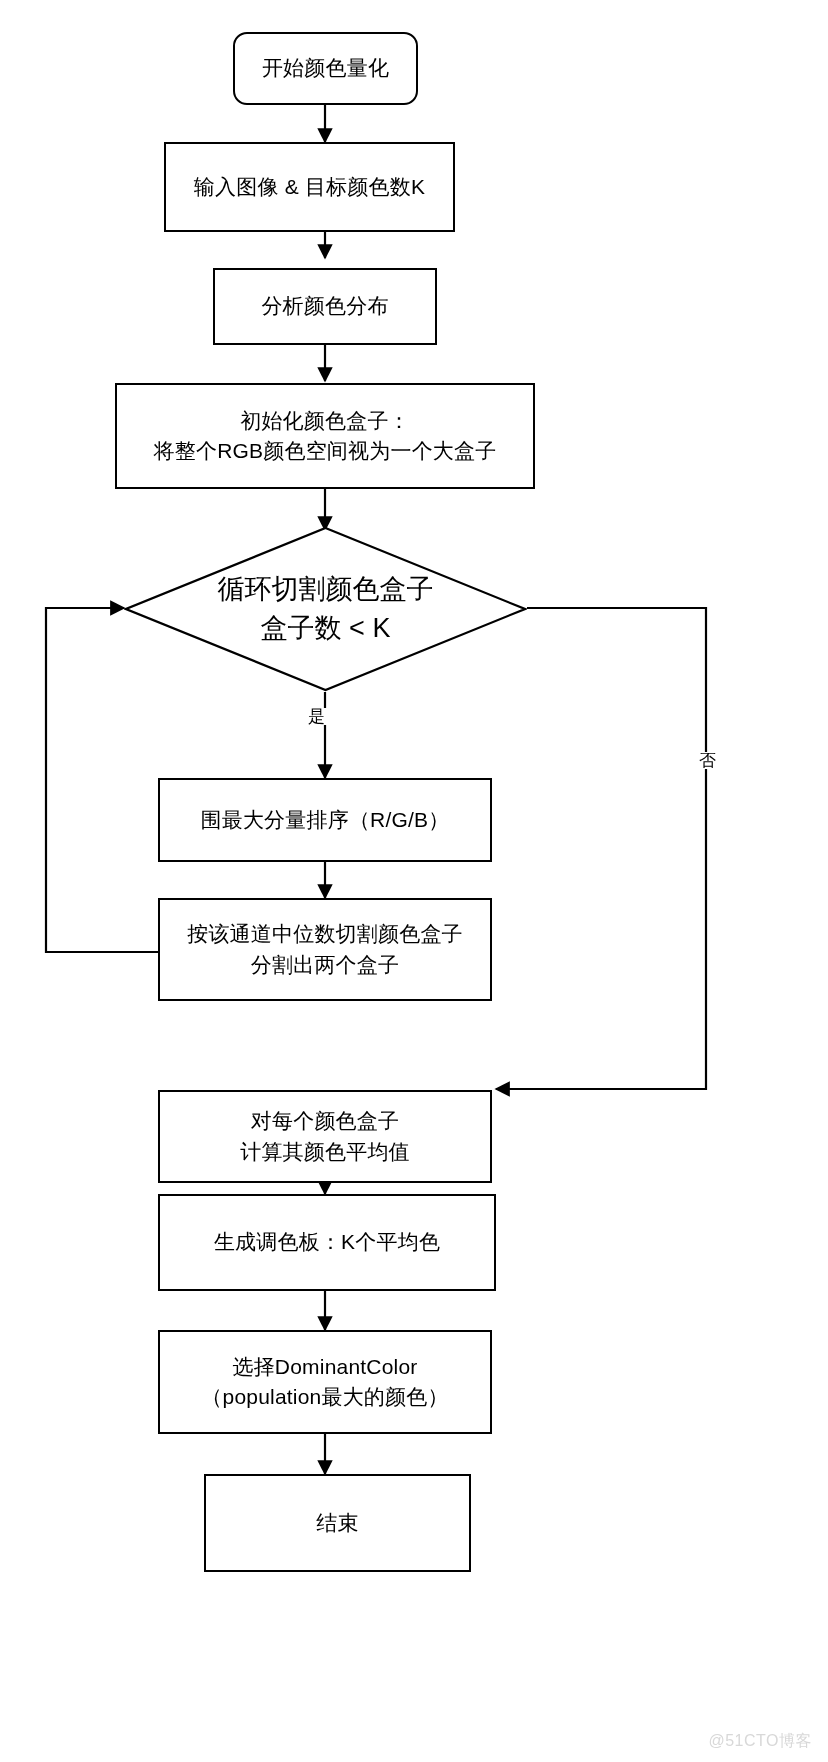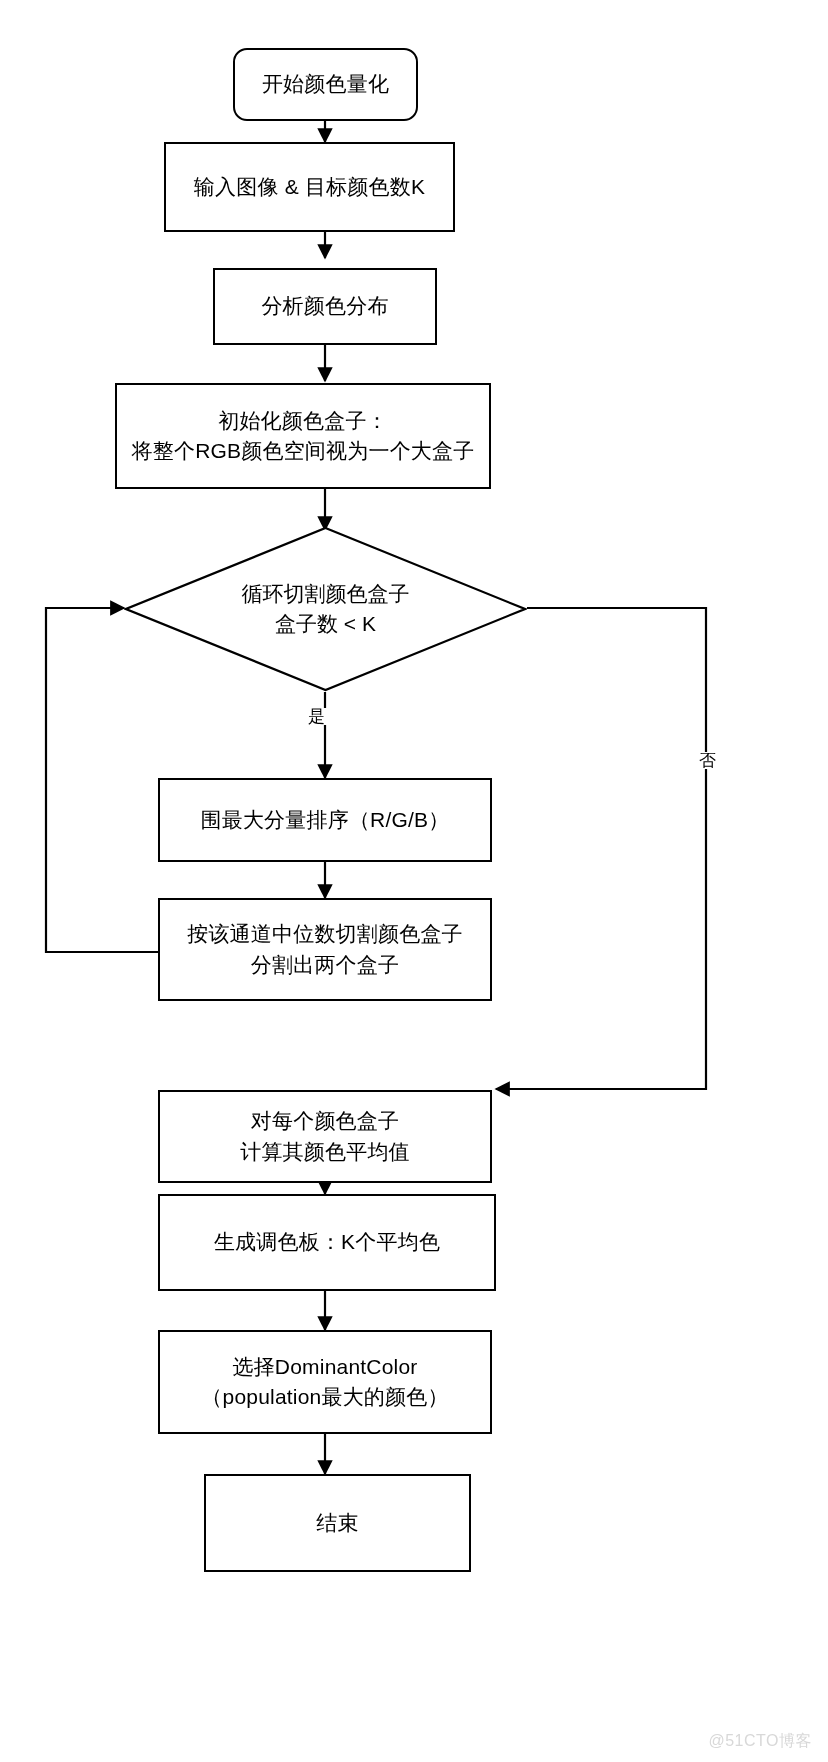--- a/index.html
+++ b/index.html
@@ -30,41 +30,41 @@
     flex-direction:column;
     align-items:center;
     justify-content:center;
     text-align:center;
     color:#000000;
     font-size:21px;
     line-height:1.45;
     letter-spacing:0.2px;
     white-space:pre;
   }
-  .node.rounded{ border-radius:14px;margin-top:16px; }
+  .node.rounded{ border-radius:14px; }
   .node .line{ display:block; }
 
   .diamond-wrap{
     position:absolute;
   }
   .diamond-wrap svg{
     position:absolute;
     left:0; top:0;
   }
   .diamond-label{
     position:absolute;
     left:0; top:0;
     width:100%;
     height:100%;
     display:flex;
     flex-direction:column;
     align-items:center;
     justify-content:center;
     text-align:center;
-    font-size:21px;
+    font-size:27px;
     line-height:1.45;
     color:#000000;
     white-space:pre;
   }
 
   .edge-label{
     position:absolute;
     font-size:17px;
     color:#000000;
     background:#ffffff;
@@ -123,21 +123,21 @@
   </div>
 
   <div class="node" style="left:164px; top:142px; width:291px; height:90px;">
     <span class="line">输入图像 &amp; 目标颜色数K</span>
   </div>
 
   <div class="node" style="left:213px; top:268px; width:224px; height:77px;">
     <span class="line">分析颜色分布</span>
   </div>
 
-  <div class="node" style="left:115px; top:383px; width:376px; height:106px;">
+  <div class="node" style="left:115px; top:383px; width:420px; height:106px;">
     <span class="line">初始化颜色盒子：</span>
     <span class="line">将整个RGB颜色空间视为一个大盒子</span>
   </div>
 
   <div class="diamond-wrap" style="left:124px; top:526px; width:403px; height:166px;">
     <svg width="403" height="166" viewBox="0 0 403 166" xmlns="http://www.w3.org/2000/svg">
       <polygon points="201.5,2 401,83 201.5,164 2,83" fill="#ffffff" stroke="#000000" stroke-width="2.2"></polygon>
     </svg>
     <div class="diamond-label">
       <span class="line">循环切割颜色盒子</span>

